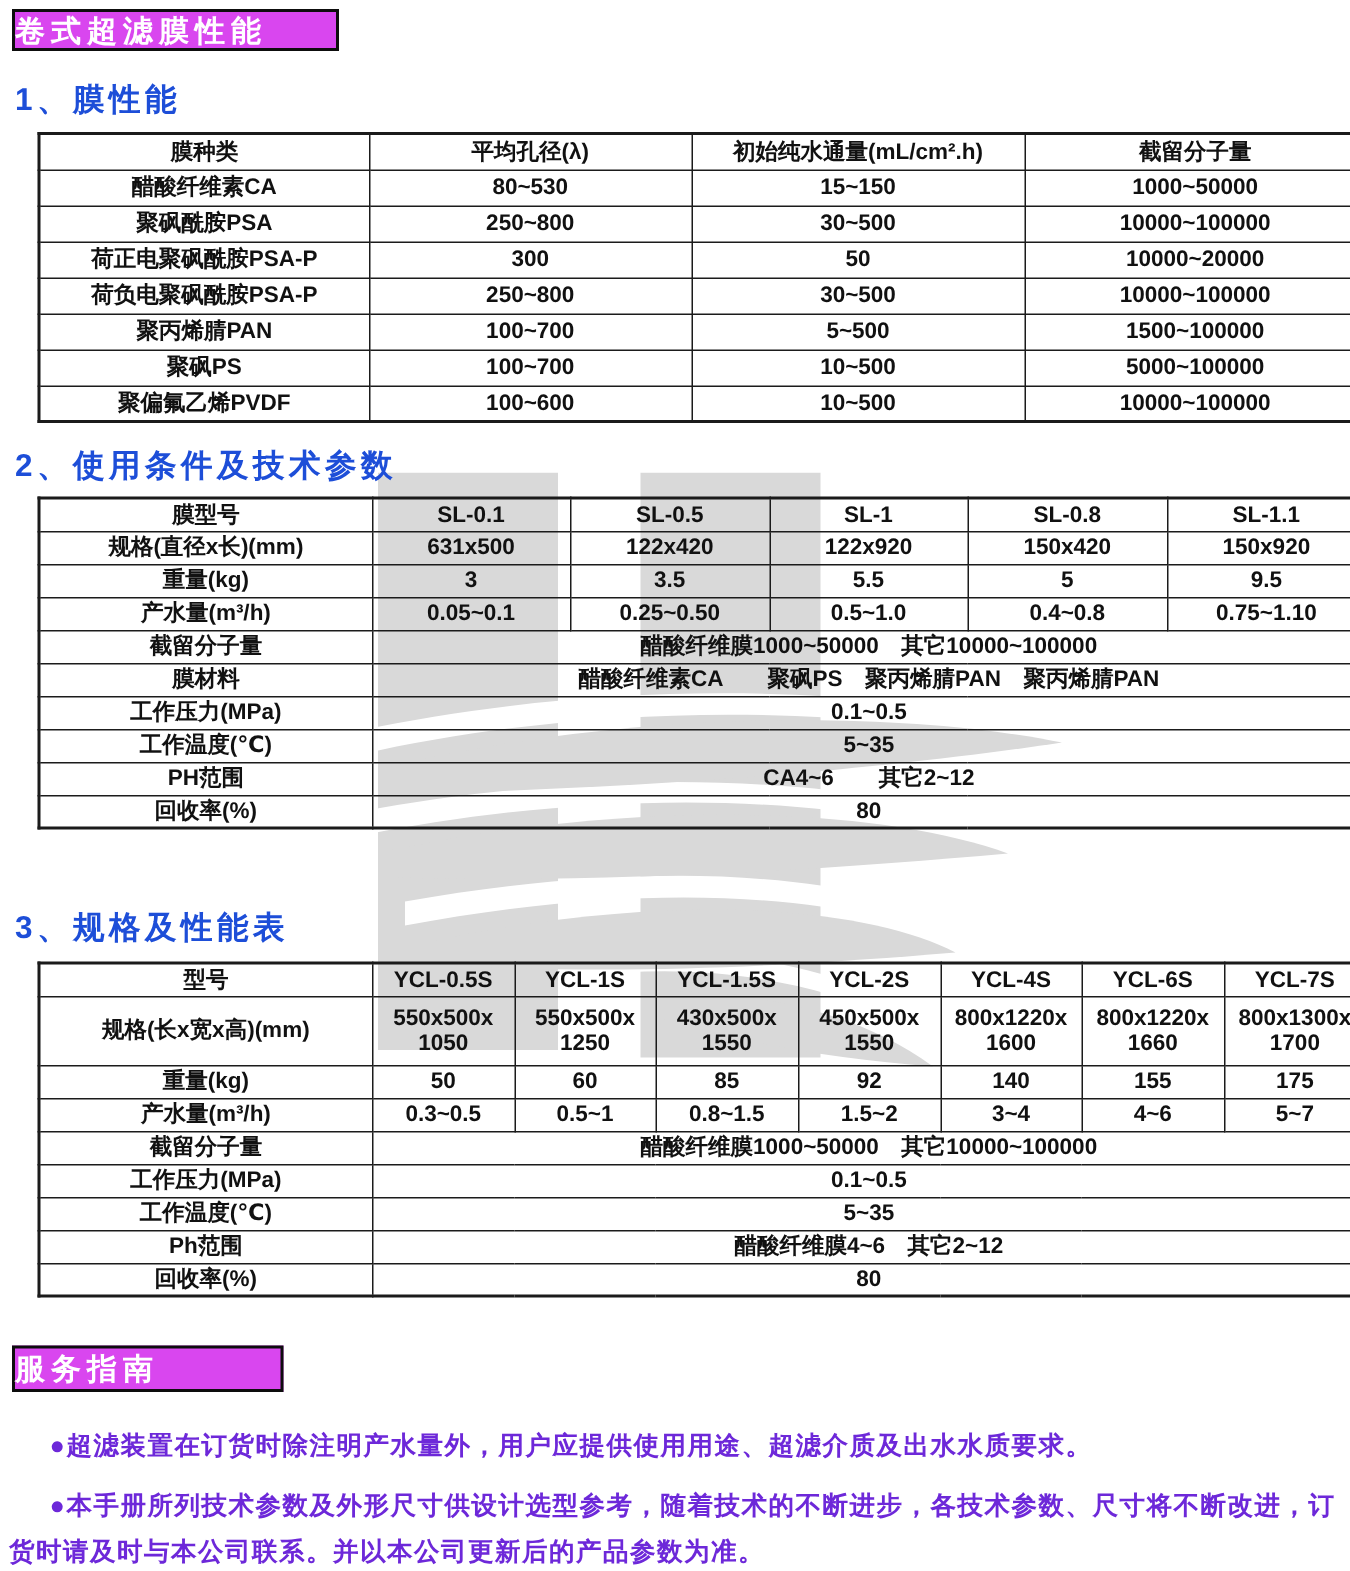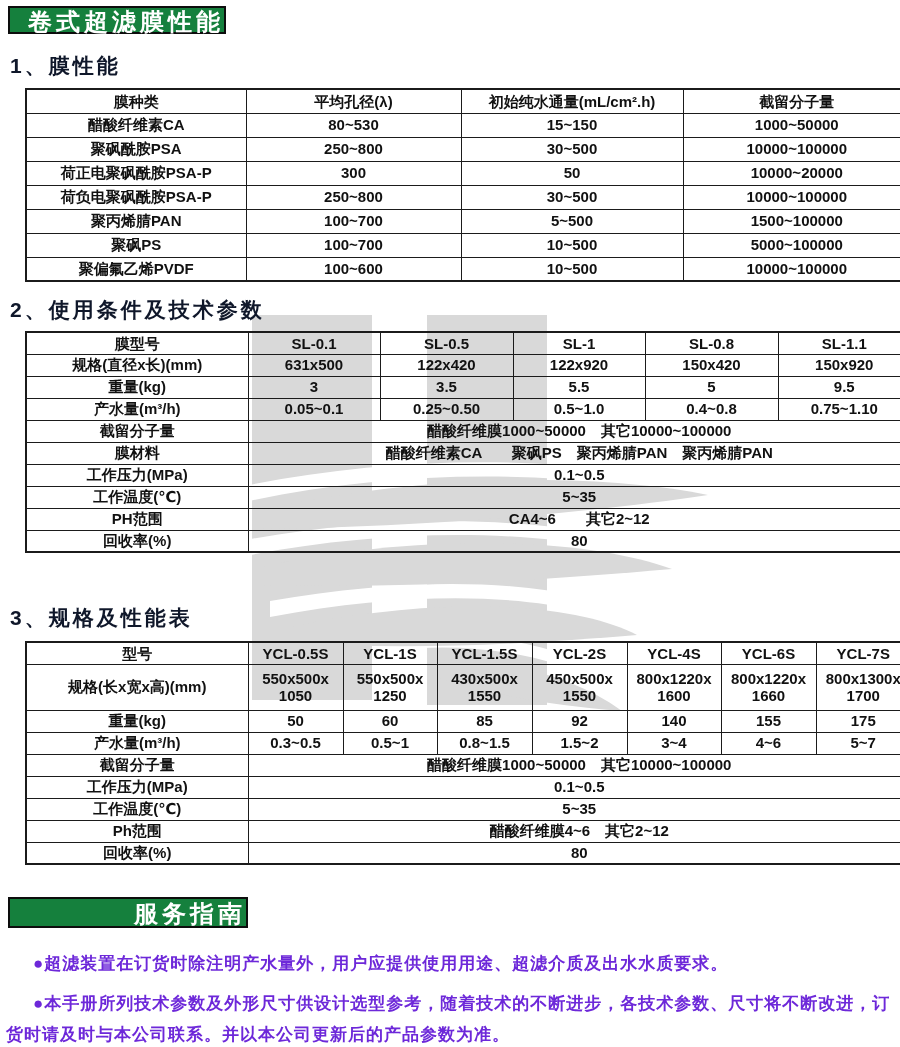--- a/index.html
+++ b/index.html
@@ -7,30 +7,30 @@
     width:900px;height:1047px;position:relative;background:#ffffff;
     font-family:"Liberation Sans","DejaVu Sans",sans-serif;color:#151515;
     overflow:hidden;
   }
   .layer{position:absolute;left:0;top:0;width:900px;height:1047px;}
   #watermark{z-index:0;}
   #content{z-index:1;}
 
   .banner{
     position:absolute;left:8px;width:218px;height:28px;
-    background:#15803d;border:2px solid #0d0d0d;
-    color:#ffffff;font-weight:bold;font-size:24px;letter-spacing:4px;
-    text-align:right;line-height:27px;box-sizing:border-box;
+    background:#d946ef;border:2px solid #0d0d0d;
+    color:#ffffff;font-weight:bold;font-size:20px;letter-spacing:4px;
+    text-align:left;line-height:27px;box-sizing:border-box;
   }
   #banner-top{top:6px;}
-  #banner-service{top:897px;width:240px;height:31px;line-height:29px;}
+  #banner-service{top:897px;width:181px;height:31px;line-height:29px;}
 
   .section-heading{
     position:absolute;left:10px;font-size:21px;font-weight:bold;
-    letter-spacing:3px;color:#0f172a;
+    letter-spacing:3px;color:#1d4ed8;
   }
   #heading-1{top:52px;}
   #heading-2{top:296px;}
   #heading-3{top:604px;}
 
   table{
     position:absolute;left:25px;width:885px;
     border-collapse:collapse;table-layout:fixed;background:transparent;
     border:2px solid #1b1b1b;
   }

